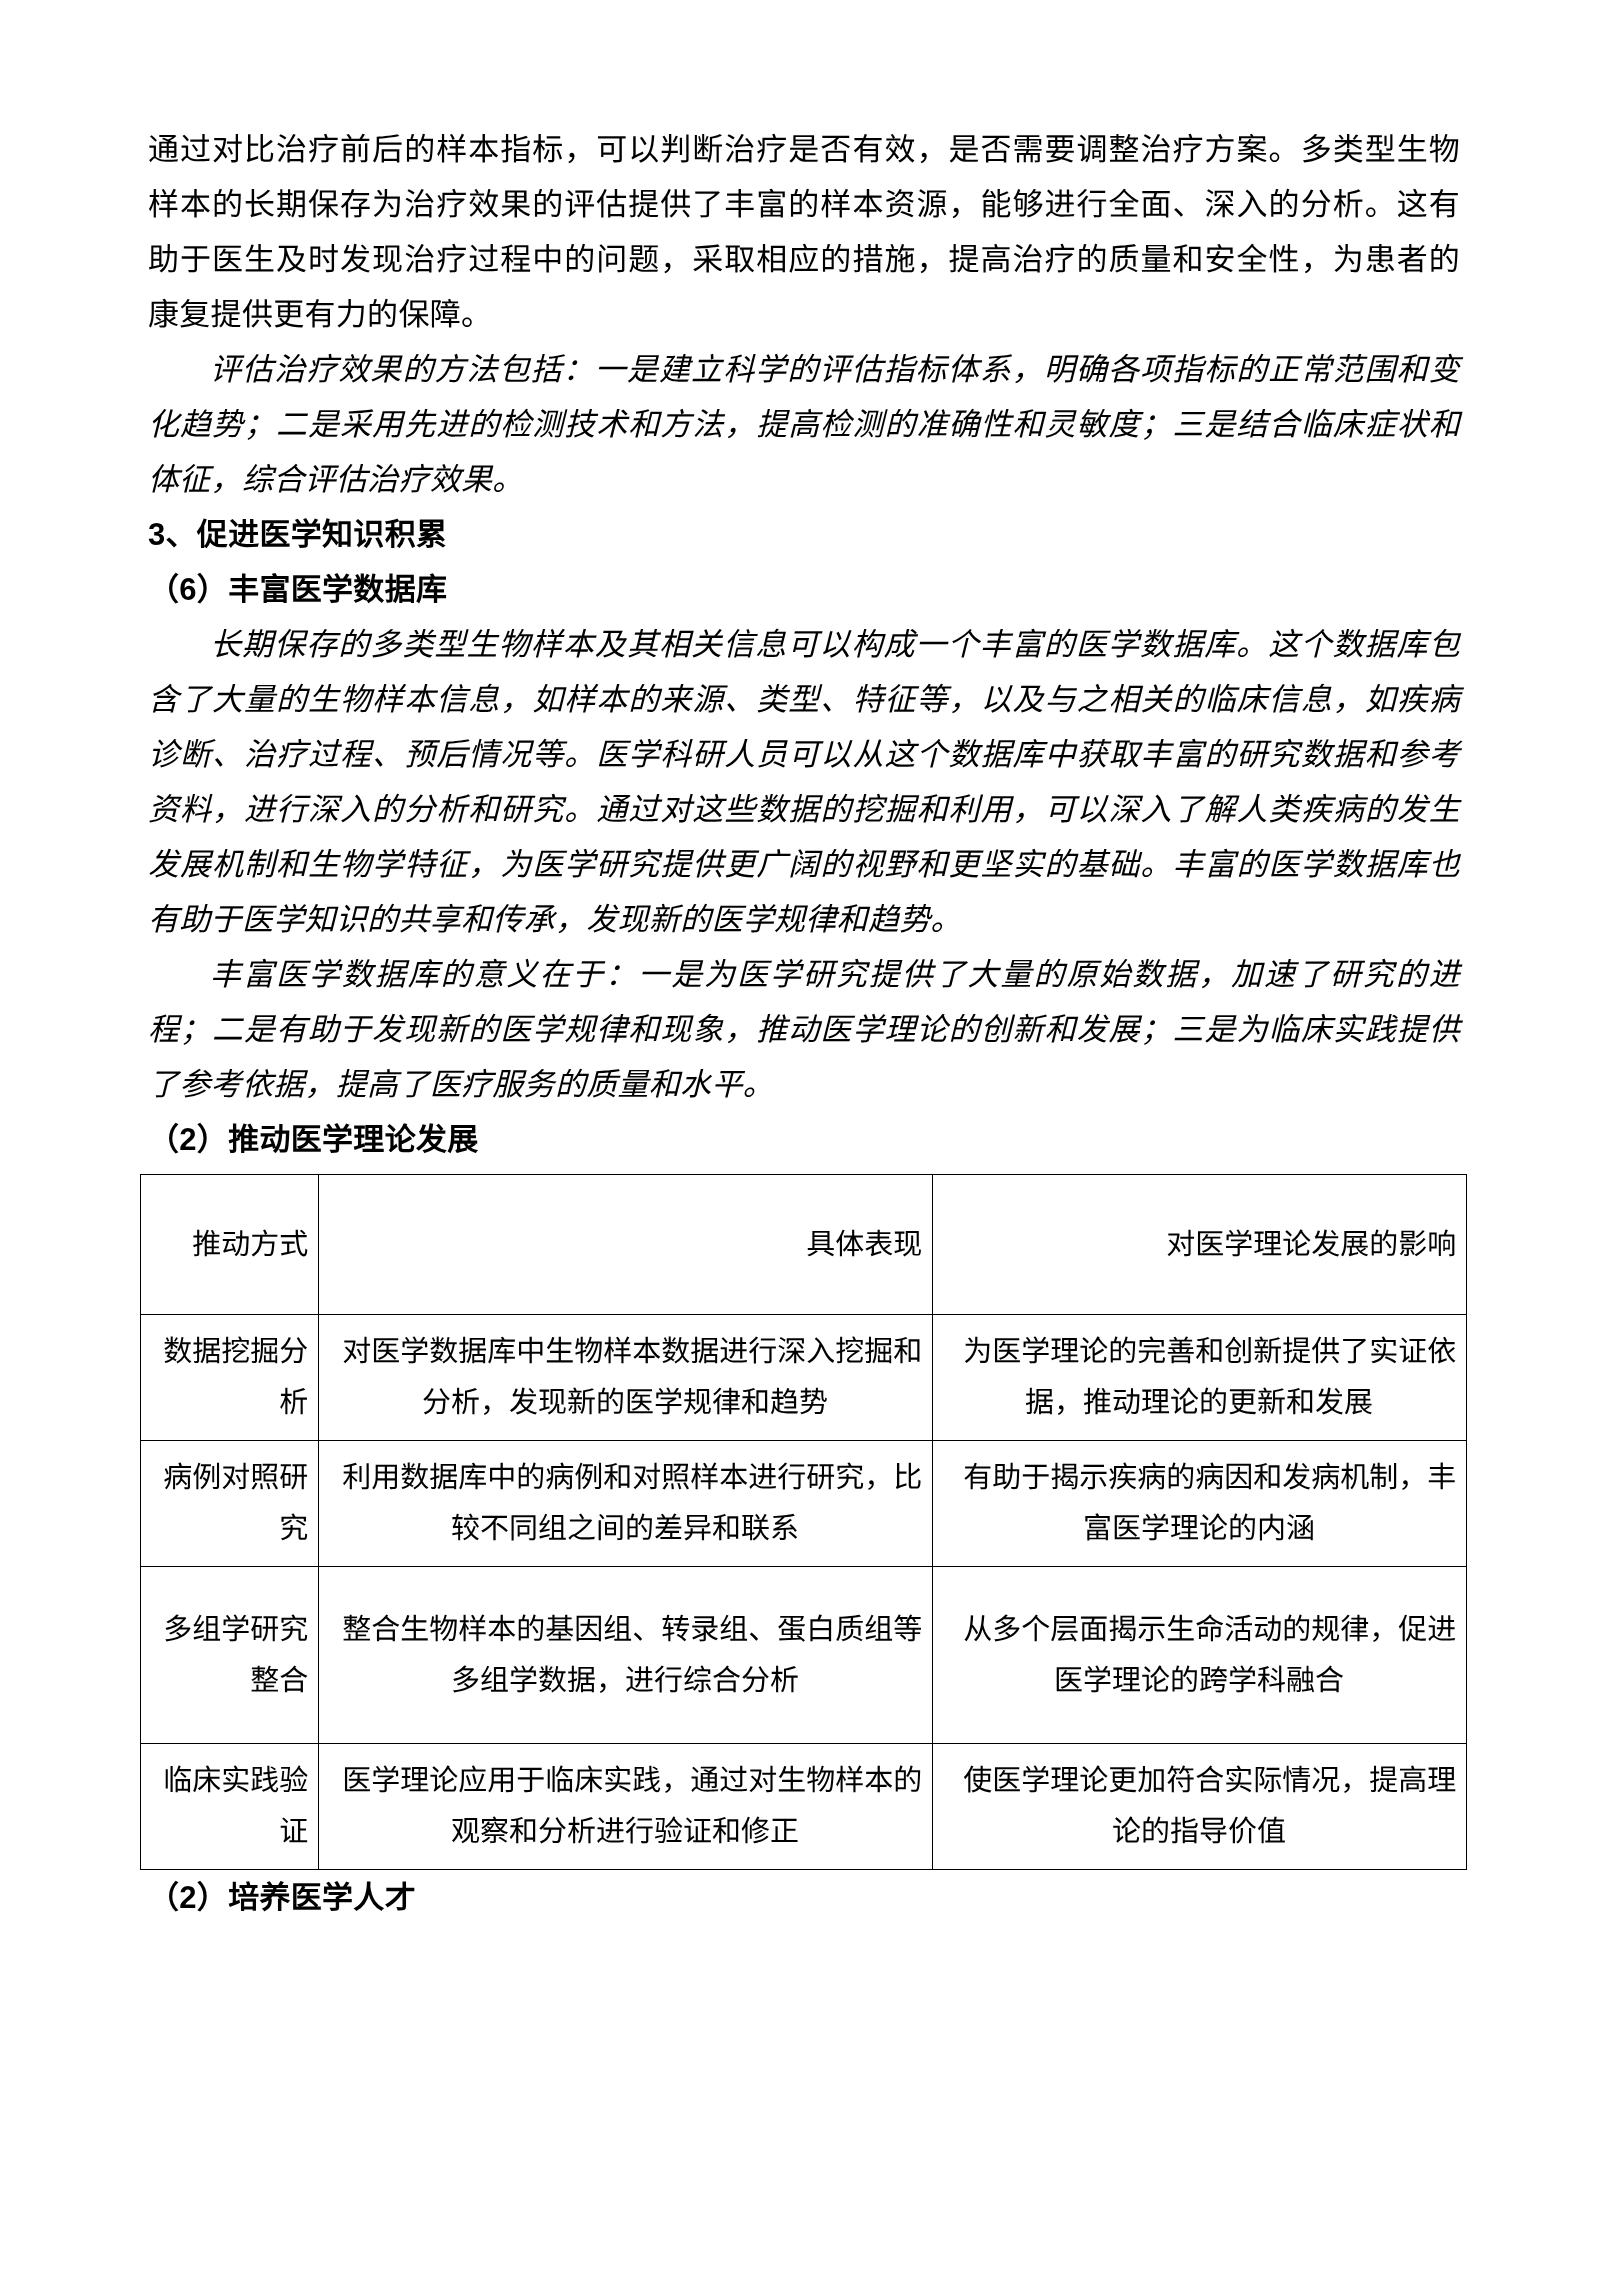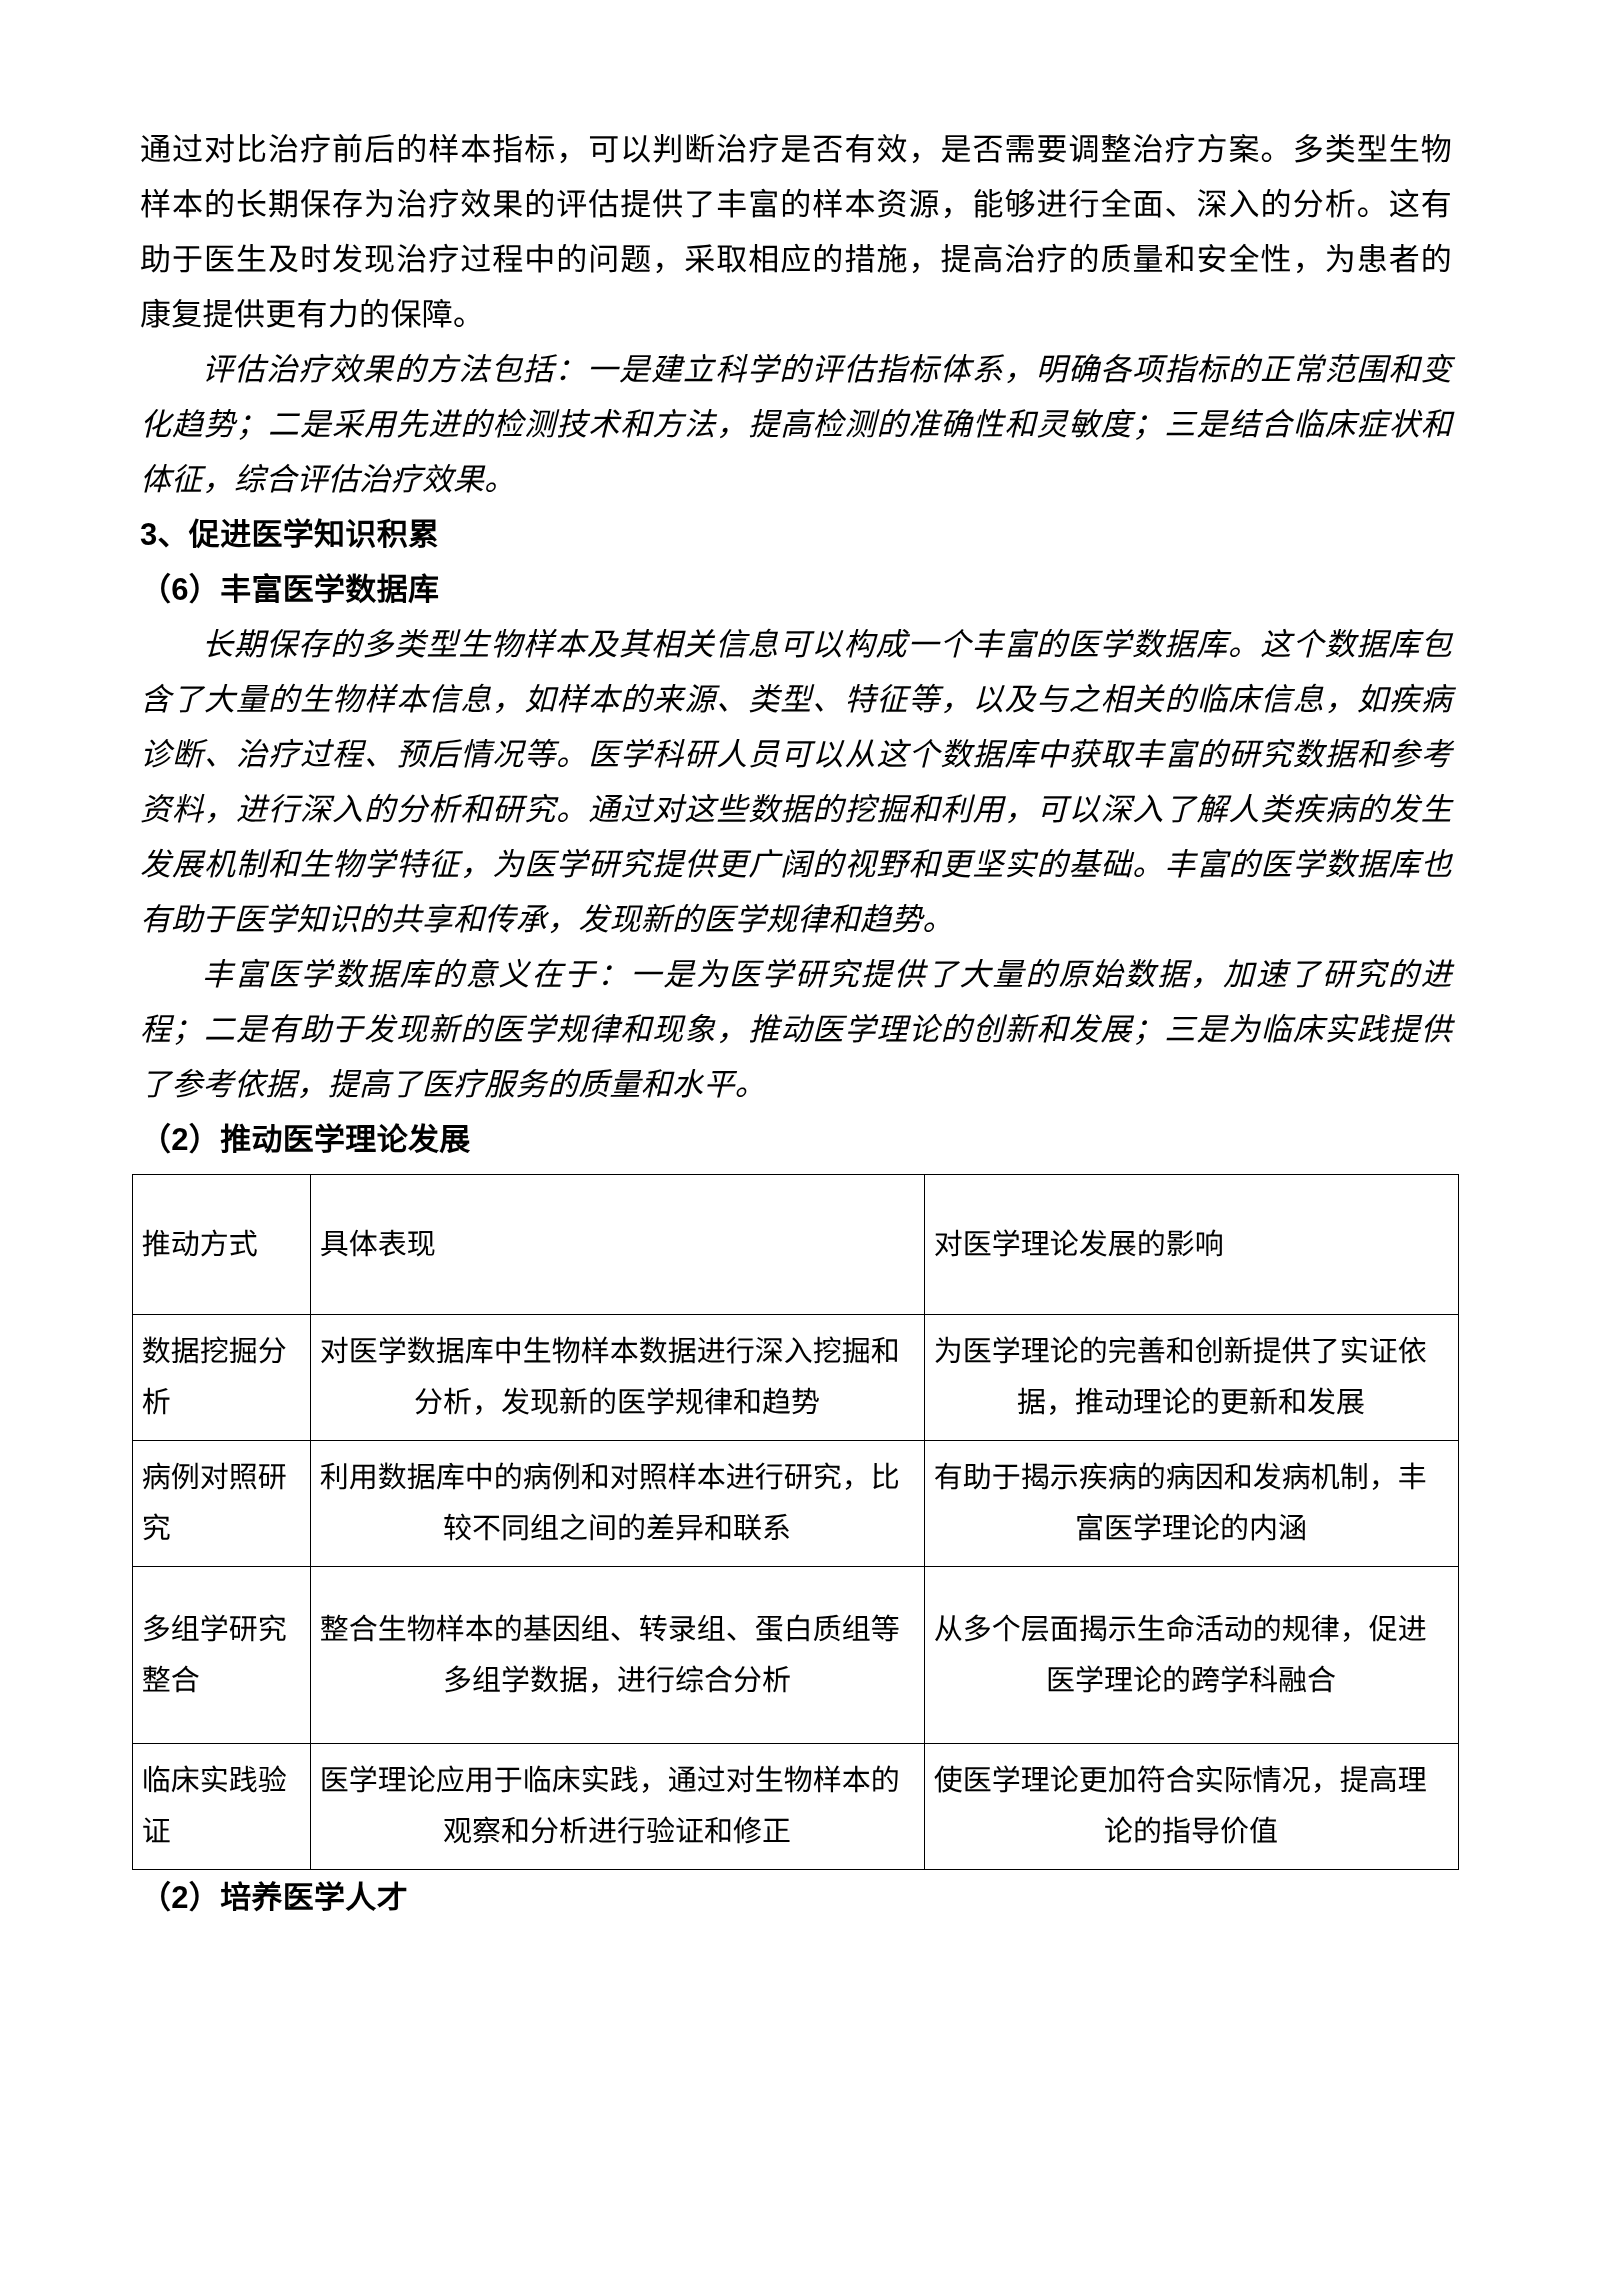--- a/index.html
+++ b/index.html
@@ -18,21 +18,21 @@
     position: relative;
     width: 1623px;
     height: 2295px;
     background: #ffffff;
     box-sizing: border-box;
     overflow: hidden;
   }
 
   .content {
     position: absolute;
-    left: 140px;
+    left: 148px;
     top: 122px;
     width: 1312px;          
   }
 
   
   p.body {
     margin: 0;
     font-size: 31px;
     line-height: 55px;
     text-align: justify;
@@ -70,21 +70,21 @@
     border-collapse: collapse;
     width: 1326px;
     table-layout: fixed;
   }
   table.doc-table td,
   table.doc-table th {
     border: 1.3px solid #000000;
     font-size: 29px;
     line-height: 51px;
     font-weight: normal;
-    text-align: left;
+    text-align: right;
     vertical-align: middle;
     padding: 7.9px 9.2px;
     box-sizing: border-box;
     word-break: break-all;
   }
   table.doc-table col.c1 { width: 178px; }
   table.doc-table col.c2 { width: 614px; }
   table.doc-table col.c3 { width: 534px; }
 
   td.col-first { padding-left: 3.9px; padding-right: 3.9px; }

